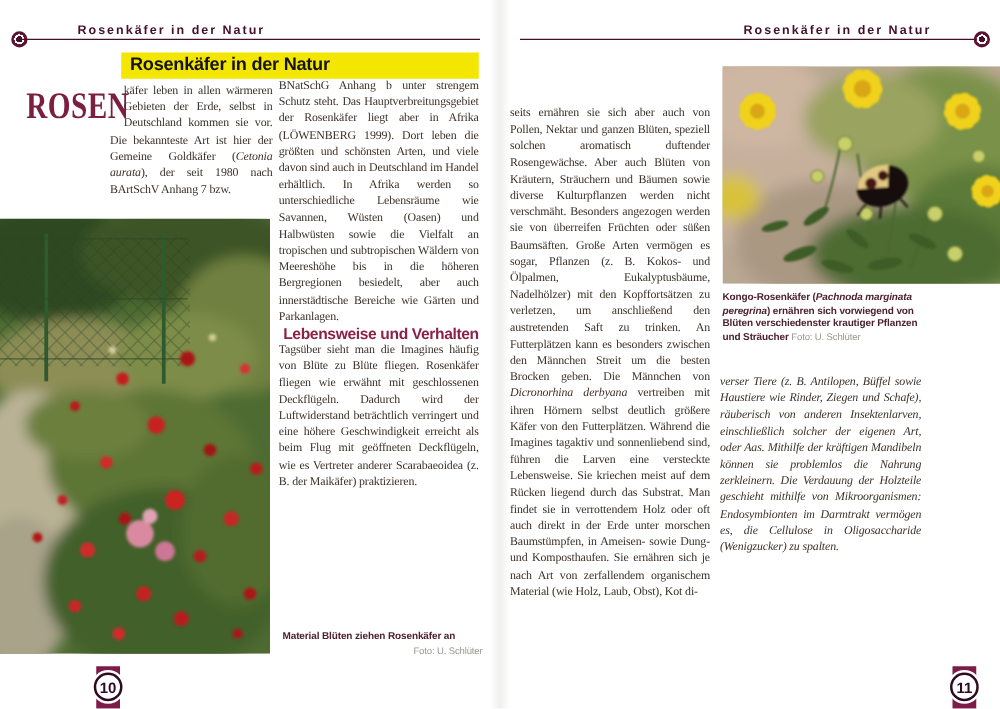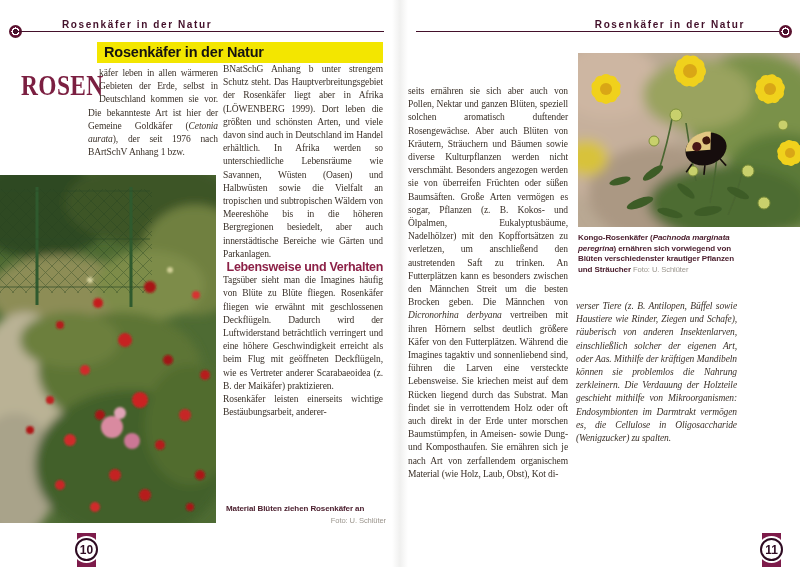--- a/index.html
+++ b/index.html
@@ -80,21 +80,21 @@
     <span class="rh-rule rh-rule-l"></span>
     <span class="rh-text rh-text-l">Rosenkäfer in der Natur</span>
 
     <div class="title-bar">
       <span>Rosenkäfer in der Natur</span>
     </div>
 
     <div class="dropcap">ROSEN</div>
 
     <div class="col col1">
-      <p><span class="dc-spacer"></span><span>käfer leben in allen wärmeren Gebieten der Erde, selbst in Deutschland kommen sie vor. Die bekannteste Art ist hier der Gemeine Goldkäfer (</span><i>Cetonia aurata</i><span>), der seit 1976 nach BArtSchV Anhang 1 bzw.</span></p>
+      <p><span class="dc-spacer"></span><span>käfer leben in allen wärmeren Gebieten der Erde, selbst in Deutschland kommen sie vor. Die bekannteste Art ist hier der Gemeine Goldkäfer (</span><i>Cetonia aurata</i><span>), der seit 1980 nach BArtSchV Anhang 7 bzw.</span></p>
     </div>
 
     <svg class="photo photo-left" viewBox="0 0 216 348" preserveAspectRatio="none">
       <defs>
         <filter id="b1" x="-30%" y="-30%" width="160%" height="160%">
             <feGaussianBlur stdDeviation="5"></feGaussianBlur>
           </filter>
         <filter id="b2" x="-60%" y="-60%" width="220%" height="220%">
             <feGaussianBlur stdDeviation="1.3"></feGaussianBlur>
           </filter>
@@ -146,21 +146,20 @@
         <circle cx="120" cy="238" r="6" fill="#e0a3b5"></circle>
         <circle cx="90" cy="105" r="3" fill="#e8e3b0" opacity="0.8"></circle>
         <circle cx="170" cy="95" r="3" fill="#e3dda8" opacity="0.8"></circle>
       </g>
     </svg>
 
     <div class="col col2">
       <p>BNatSchG Anhang b unter strengem Schutz steht. Das Hauptverbreitungsgebiet der Rosenkäfer liegt aber in Afrika (LÖWENBERG 1999). Dort leben die größten und schönsten Arten, und viele davon sind auch in Deutschland im Handel erhältlich. In Afrika werden so unterschiedliche Lebensräume wie Savannen, Wüsten (Oasen) und Halbwüsten sowie die Vielfalt an tropischen und subtropischen Wäldern von Meereshöhe bis in die höheren Bergregionen besiedelt, aber auch innerstädtische Bereiche wie Gärten und Parkanlagen.</p>
       <p class="body-heading">Lebensweise und Verhalten</p>
       <p>Tagsüber sieht man die Imagines häufig von Blüte zu Blüte fliegen. Rosenkäfer fliegen wie erwähnt mit geschlossenen Deckflügeln. Dadurch wird der Luftwiderstand beträchtlich verringert und eine höhere Geschwindigkeit erreicht als beim Flug mit geöffneten Deckflügeln, wie es Vertreter anderer Scarabaeoidea (z. B. der Maikäfer) praktizieren.</p>
-      <p>Rosenkäfer leisten einerseits wichtige Bestäubungsarbeit, anderer-</p>
     </div>
 
     <div class="caption caption-left">
       <span>Material Blüten ziehen Rosenkäfer an</span>
       <span class="credit">Foto: U. Schlüter</span>
     </div>
 
     <div class="folio-bar folio-bar-l"></div>
     <div class="folio-circle folio-circle-l">
       <span>10</span>

